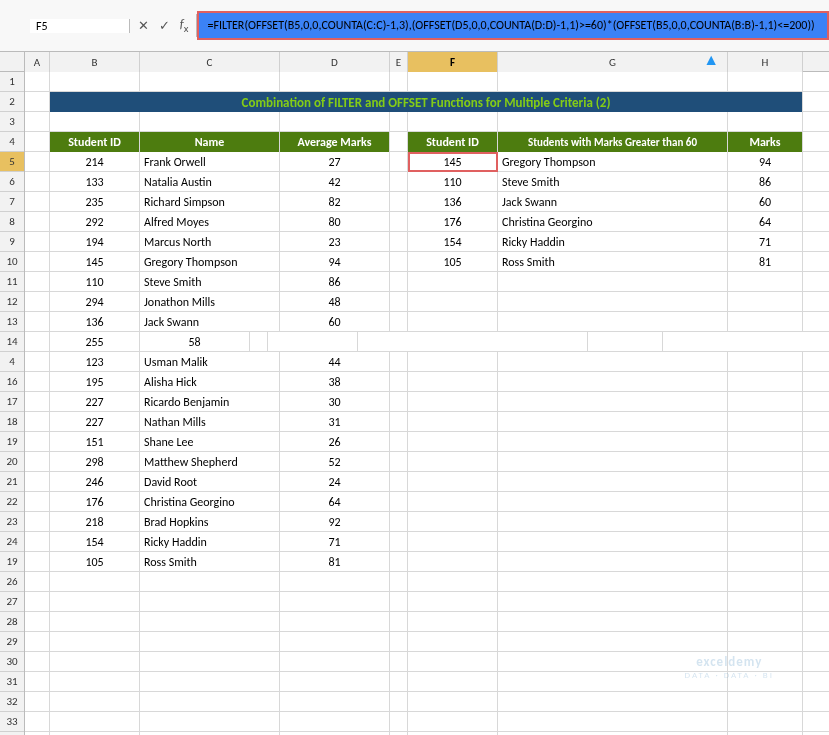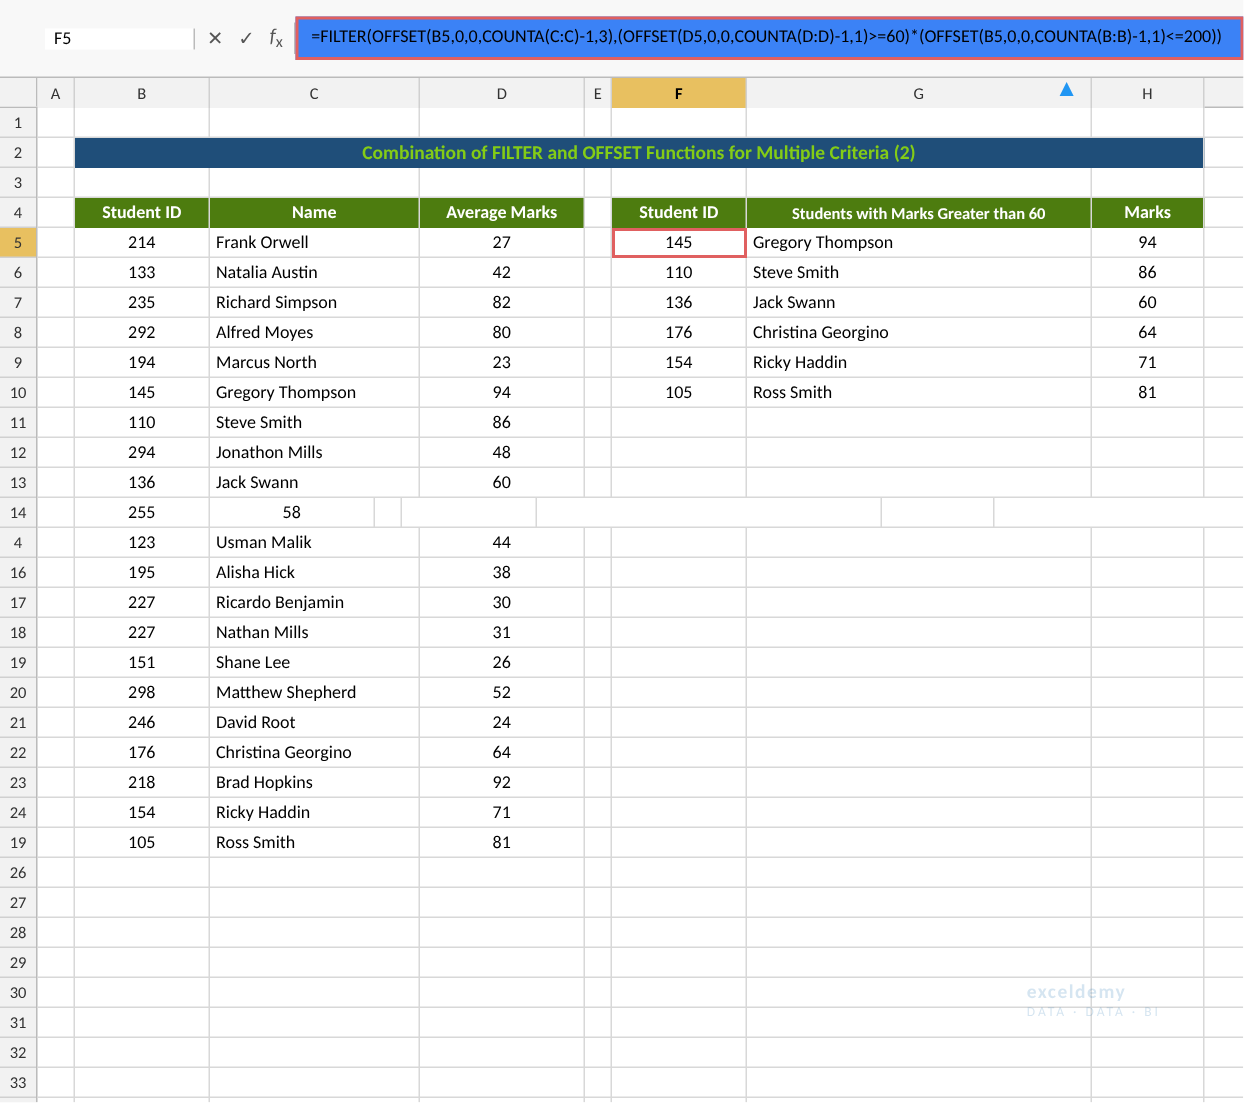--- a/index.html
+++ b/index.html
@@ -592,17 +592,17 @@
           <div class="cell col-e"></div>
           <div class="cell col-f"></div>
           <div class="cell col-g"></div>
           <div class="cell col-h"></div>
         </div>
 
       </div>
     </div>
   </div>
 
-  <div style="position:absolute; bottom:55px; right:55px; opacity:0.18; pointer-events:none; ">
+  <div style="position:absolute; bottom:55px; right:55px; opacity:0.18; pointer-events:none; text-align:center;">
     <div style="font-size:13px; font-weight:bold; color:#1a6faf; letter-spacing:1px;">exceldemy</div>
     <div style="font-size:9px; color:#1a6faf; letter-spacing:2px;">DATA · DATA · BI</div>
   </div>
 </div>
 
 </body></html>

